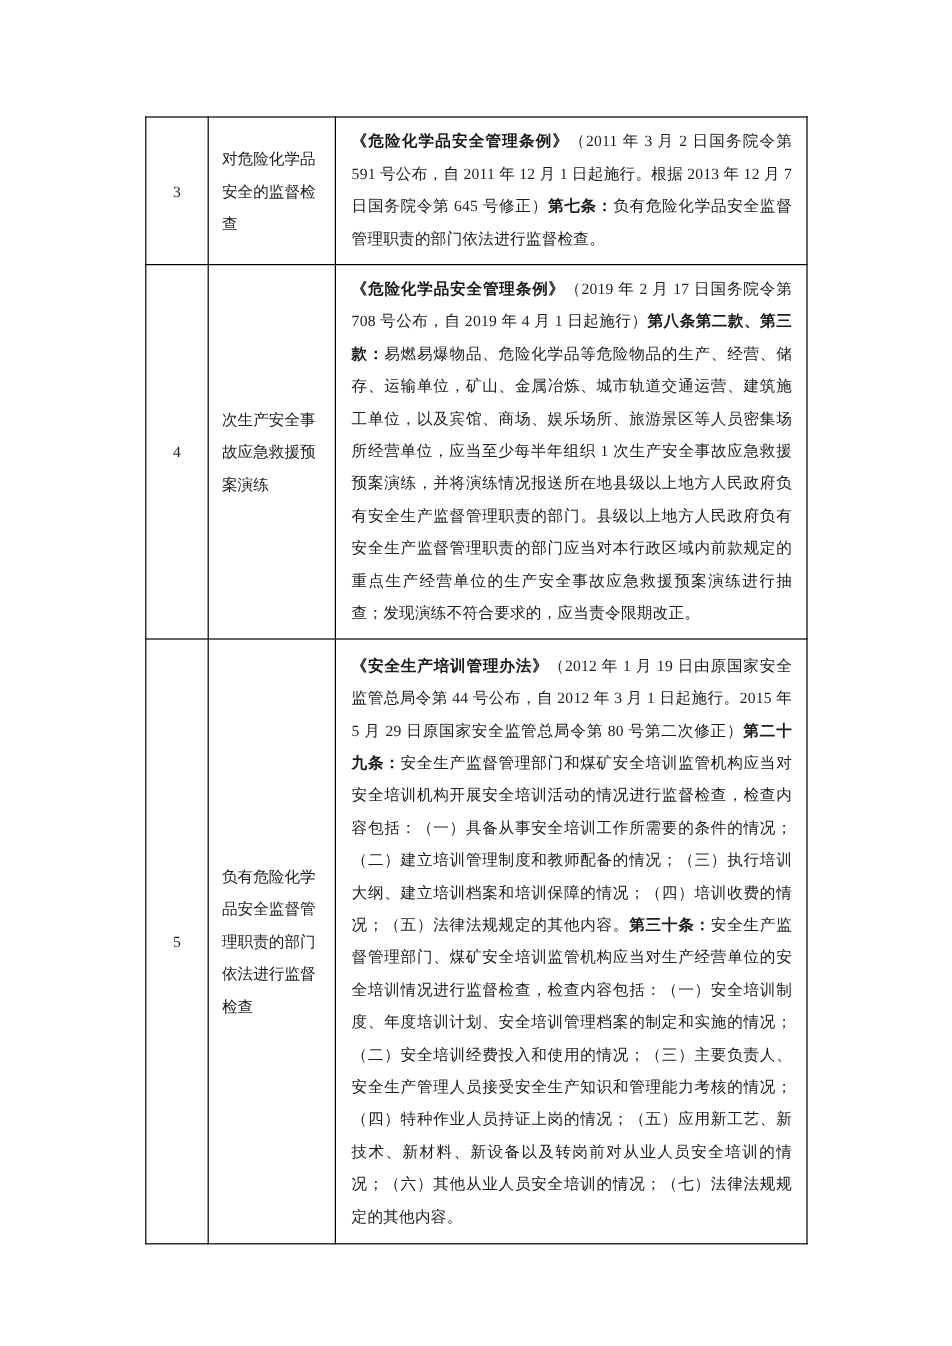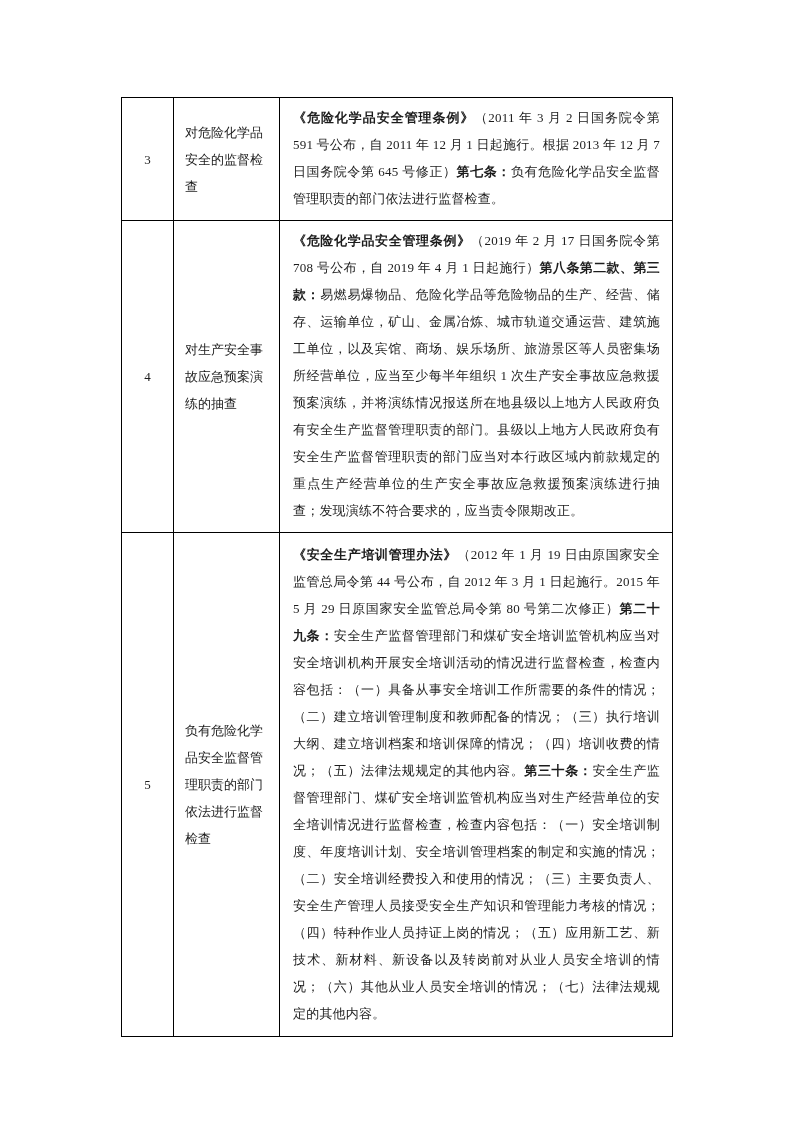--- a/index.html
+++ b/index.html
@@ -66,21 +66,21 @@
       <col style="width:393px">
     </colgroup>
     <tbody>
       <tr class="row-3">
         <td class="num-cell">3</td>
         <td class="cat-cell">对危险化学品安全的监督检查</td>
         <td class="legal-cell"><b>《危险化学品安全管理条例》</b><span>（2011 年 3 月 2 日国务院令第 591 号公布，自 2011 年 12 月 1 日起施行。根据 2013 年 12 月 7 日国务院令第 645 号修正）</span><b>第七条：</b><span>负有危险化学品安全监督管理职责的部门依法进行监督检查。</span></td>
       </tr>
       <tr class="row-4">
         <td class="num-cell">4</td>
-        <td class="cat-cell">对生产安全事故应急预案演练的抽查</td>
+        <td class="cat-cell">次生产安全事故应急救援预案演练</td>
         <td class="legal-cell"><b>《危险化学品安全管理条例》</b><span>（2019 年 2 月 17 日国务院令第 708 号公布，自 2019 年 4 月 1 日起施行）</span><b>第八条第二款、第三款：</b><span>易燃易爆物品、危险化学品等危险物品的生产、经营、储存、运输单位，矿山、金属冶炼、城市轨道交通运营、建筑施工单位，以及宾馆、商场、娱乐场所、旅游景区等人员密集场所经营单位，应当至少每半年组织 1 次生产安全事故应急救援预案演练，并将演练情况报送所在地县级以上地方人民政府负有安全生产监督管理职责的部门。县级以上地方人民政府负有安全生产监督管理职责的部门应当对本行政区域内前款规定的重点生产经营单位的生产安全事故应急救援预案演练进行抽查；发现演练不符合要求的，应当责令限期改正。</span></td>
       </tr>
       <tr class="row-5">
         <td class="num-cell">5</td>
         <td class="cat-cell">负有危险化学品安全监督管理职责的部门依法进行监督检查</td>
         <td class="legal-cell"><b>《安全生产培训管理办法》</b><span>（2012 年 1 月 19 日由原国家安全监管总局令第 44 号公布，自 2012 年 3 月 1 日起施行。2015 年 5 月 29 日原国家安全监管总局令第 80 号第二次修正）</span><b>第二十九条：</b><span>安全生产监督管理部门和煤矿安全培训监管机构应当对安全培训机构开展安全培训活动的情况进行监督检查，检查内容包括：（一）具备从事安全培训工作所需要的条件的情况；（二）建立培训管理制度和教师配备的情况；（三）执行培训大纲、建立培训档案和培训保障的情况；（四）培训收费的情况；（五）法律法规规定的其他内容。</span><b>第三十条：</b><span>安全生产监督管理部门、煤矿安全培训监管机构应当对生产经营单位的安全培训情况进行监督检查，检查内容包括：（一）安全培训制度、年度培训计划、安全培训管理档案的制定和实施的情况；（二）安全培训经费投入和使用的情况；（三）主要负责人、安全生产管理人员接受安全生产知识和管理能力考核的情况；（四）特种作业人员持证上岗的情况；（五）应用新工艺、新技术、新材料、新设备以及转岗前对从业人员安全培训的情况；（六）其他从业人员安全培训的情况；（七）法律法规规定的其他内容。</span></td>
       </tr>
     </tbody>
   </table>
 </div>

